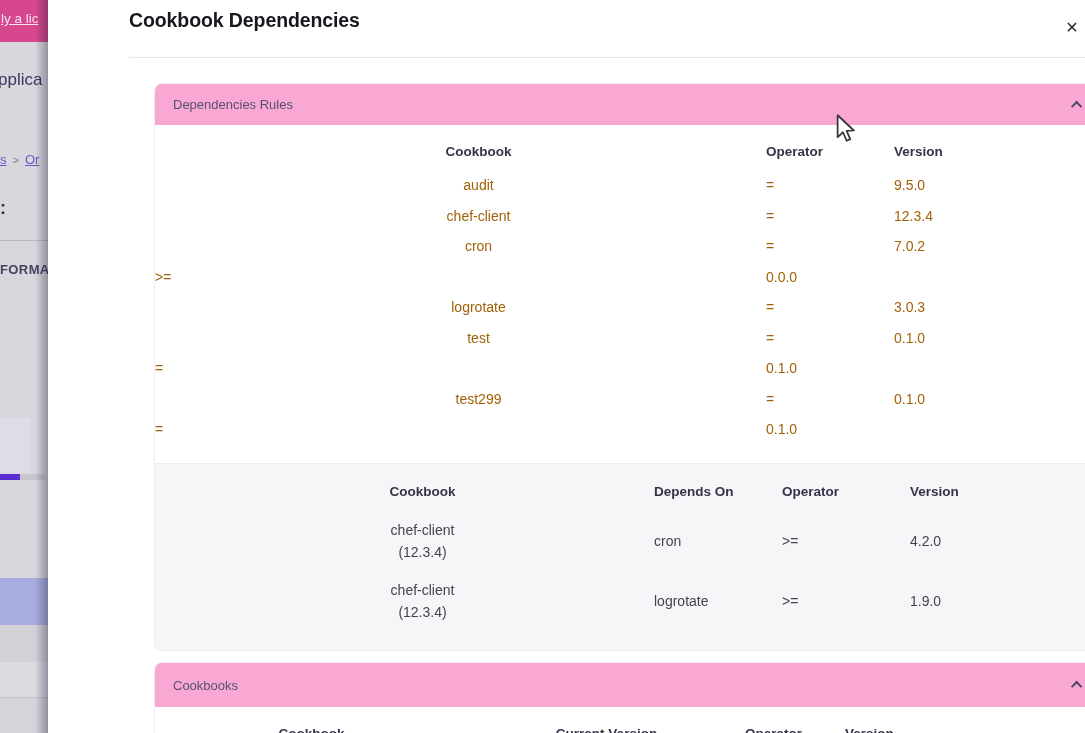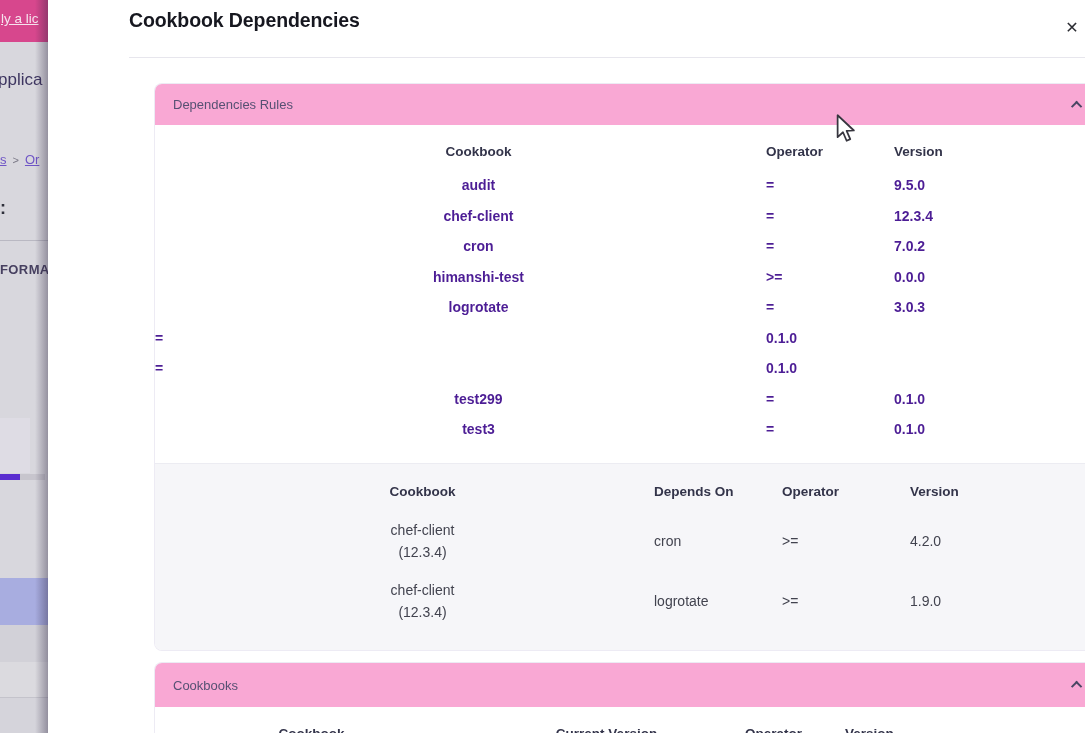--- a/index.html
+++ b/index.html
@@ -43,21 +43,21 @@
                   justify-content:space-between; padding:0 14px 0 18px; cursor:pointer; }
   .panel-2 .panel-header { height:44px; }
   .panel-header-label { font-size:13px; color:#565173; }
   .chevron-up { width:8px; height:8px; border-left:2px solid #4a4763; border-top:2px solid #4a4763;
                 transform:rotate(45deg) translateY(2px); }
 
   
   .t1 { padding-bottom:18px; }
   .t1-head, .t1-row { display:grid; grid-template-columns:1fr 128px 156px; padding-right:46px; align-items:center; }
   .t1-head { padding-top:19px; padding-bottom:11px; }
-  .t1-head > div, .t1-row > div { font-size:14px; color:#4c1d95;font-weight:bold; }
+  .t1-head > div, .t1-row > div { font-size:14px; color:#a16207; }
   .t1-head > div { font-size:13.5px; font-weight:700; color:#33344a; }
   .cell-left { padding-left:36px; text-align:center; }
   .cell-center { }
   .t1-row { height:30.5px; }
 
   
   .t2 { background:#f6f6f9; border-top:1px solid #ececf2; padding-bottom:16px; min-height:188px; }
   .t2-head, .t2-row { display:grid; grid-template-columns:1fr 128px 128px 138px; padding-right:48px; align-items:center; }
   .t2-head { padding-top:20px; padding-bottom:12px; }
   .t2-head > div { font-size:13.5px; font-weight:700; color:#33344a; }
@@ -123,44 +123,43 @@
         <div class="cell-left">chef-client</div>
         <div class="cell-center">=</div>
         <div class="cell-center">12.3.4</div>
       </div>
       <div class="t1-row">
         <div class="cell-left">cron</div>
         <div class="cell-center">=</div>
         <div class="cell-center">7.0.2</div>
       </div>
       <div class="t1-row">
-        <div class="cell-left">himanshi-test</div>
         <div class="cell-center">&gt;=</div>
         <div class="cell-center">0.0.0</div>
       </div>
       <div class="t1-row">
         <div class="cell-left">logrotate</div>
         <div class="cell-center">=</div>
         <div class="cell-center">3.0.3</div>
       </div>
       <div class="t1-row">
+        <div class="cell-left">test</div>
         <div class="cell-center">=</div>
         <div class="cell-center">0.1.0</div>
       </div>
       <div class="t1-row">
         <div class="cell-center">=</div>
         <div class="cell-center">0.1.0</div>
       </div>
       <div class="t1-row">
         <div class="cell-left">test299</div>
         <div class="cell-center">=</div>
         <div class="cell-center">0.1.0</div>
       </div>
       <div class="t1-row">
-        <div class="cell-left">test3</div>
         <div class="cell-center">=</div>
         <div class="cell-center">0.1.0</div>
       </div>
     </div>
 
     <div class="t2">
       <div class="t2-head">
         <div class="cell-left">Cookbook</div>
         <div class="cell-center">Depends On</div>
         <div class="cell-center">Operator</div>

